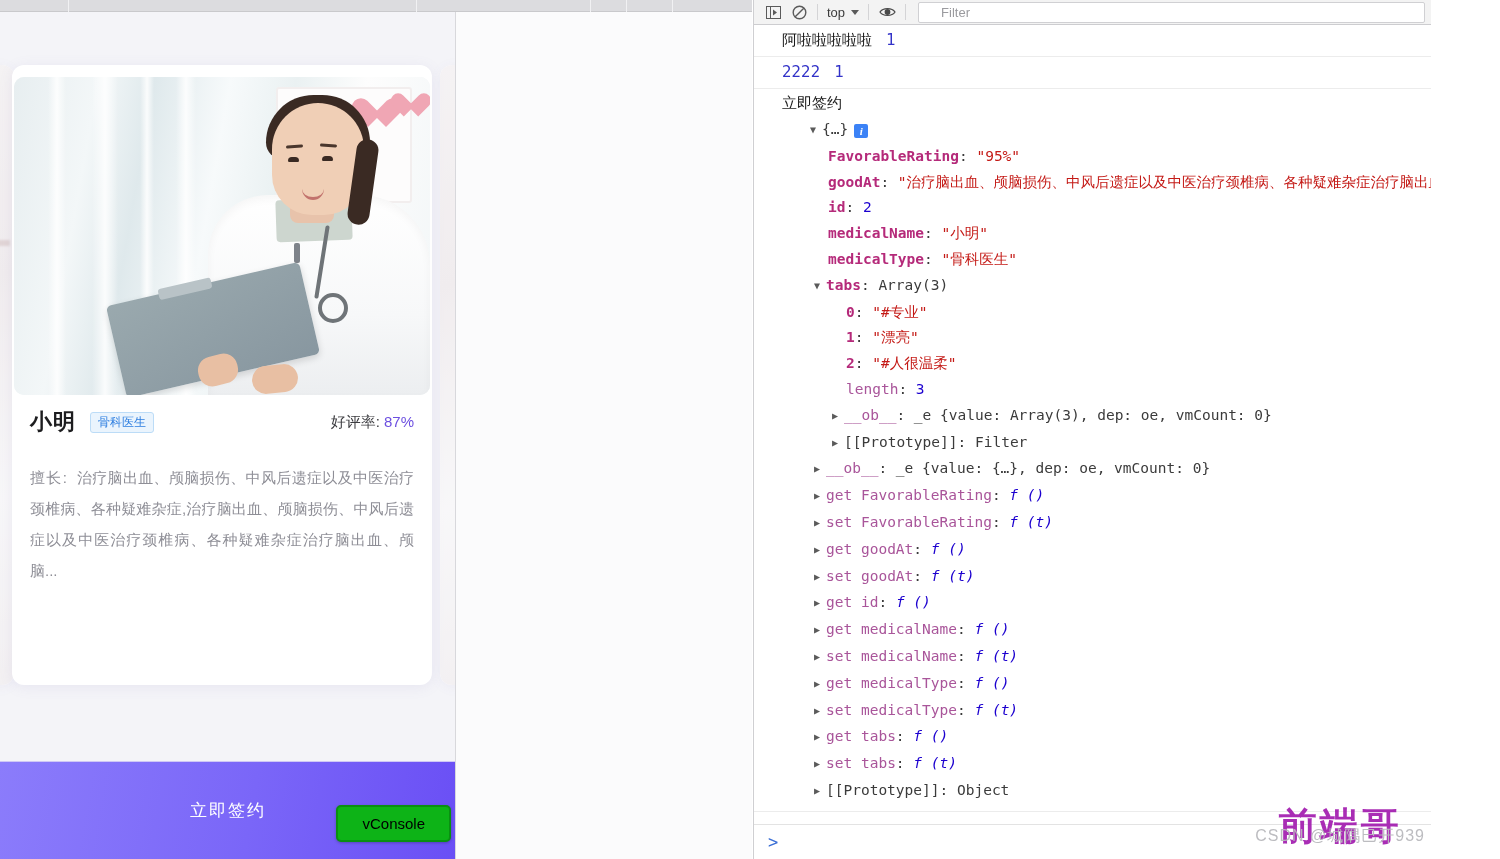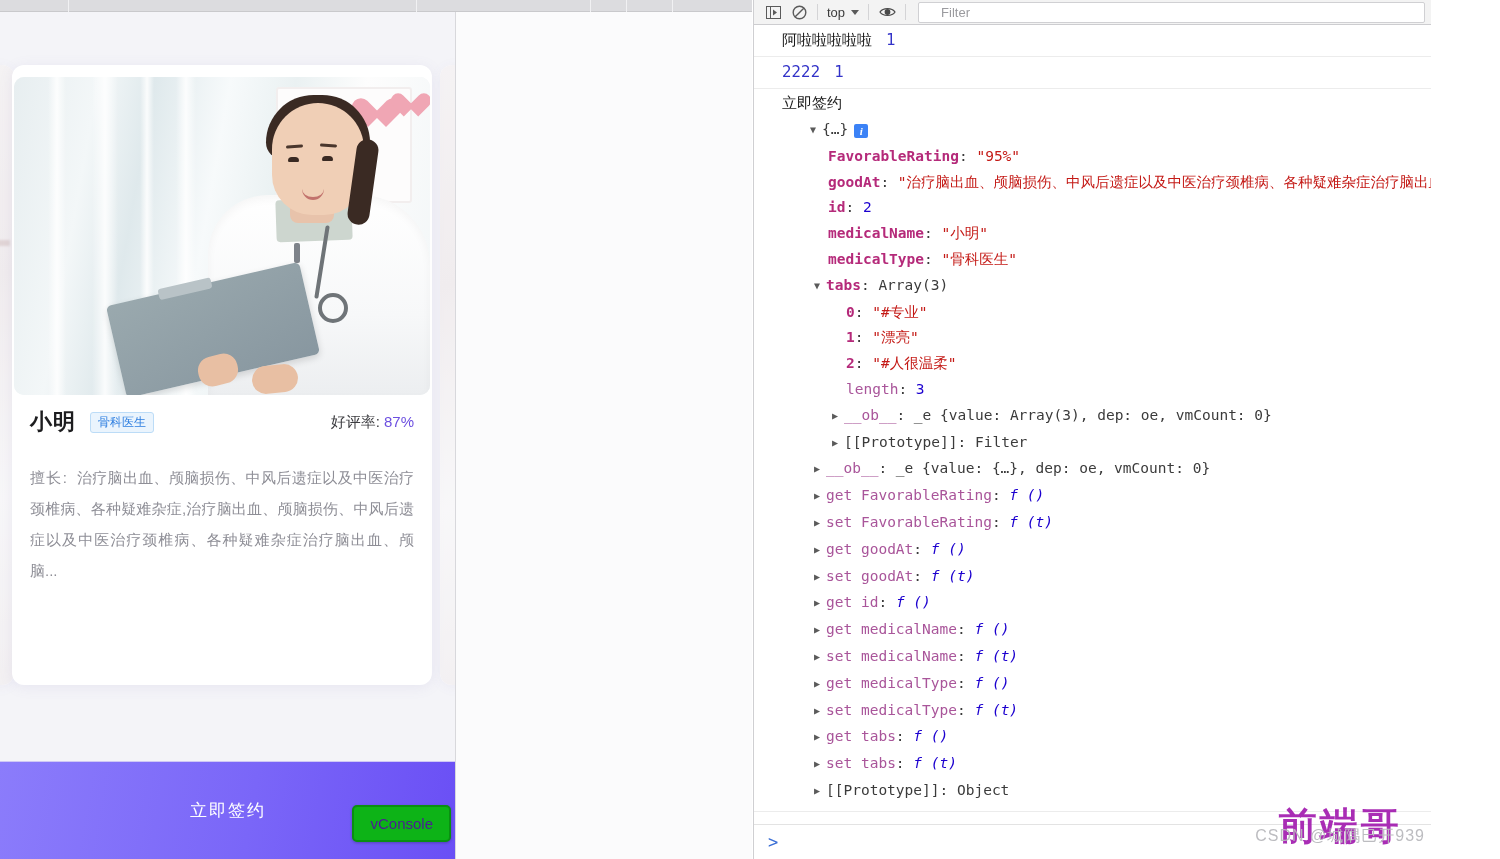--- a/index.html
+++ b/index.html
@@ -134,21 +134,21 @@
   .cta{
     position:absolute;left:0;bottom:0;width:456px;height:97px;
     background:linear-gradient(100deg,#8b7cfb 0%,#7a66f8 55%,#6a4ff5 100%);
     display:flex;align-items:center;justify-content:center;
     border-top:1px solid #cfc8f5;
   }
   .cta-label{color:#ffffff;font-size:17px;letter-spacing:2px;}
   .vconsole{
     position:absolute;right:4px;bottom:17px;
     background:#0db317;border:2px solid #0a8f12;border-radius:5px;
-    color:#4c1d95;font-size:15px;padding:8px 16px;
+    color:#000000;font-size:15px;padding:8px 24px;
     box-shadow:0 1px 3px rgba(0,0,0,.25);
   }
 
   
   .devtools{
     position:absolute;left:753px;top:0;width:678px;height:859px;
     background:#ffffff;
     border-left:1px solid #cfcfd2;
     box-sizing:border-box;
     font-family:"DejaVu Sans Mono","Liberation Mono",monospace;

